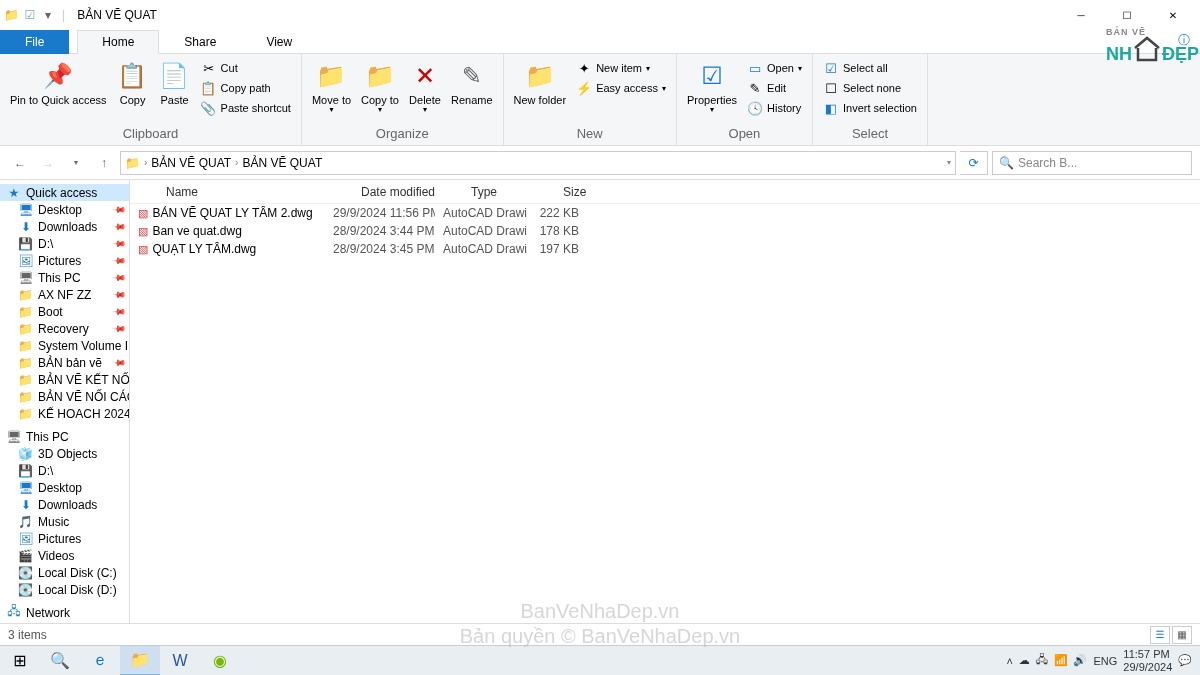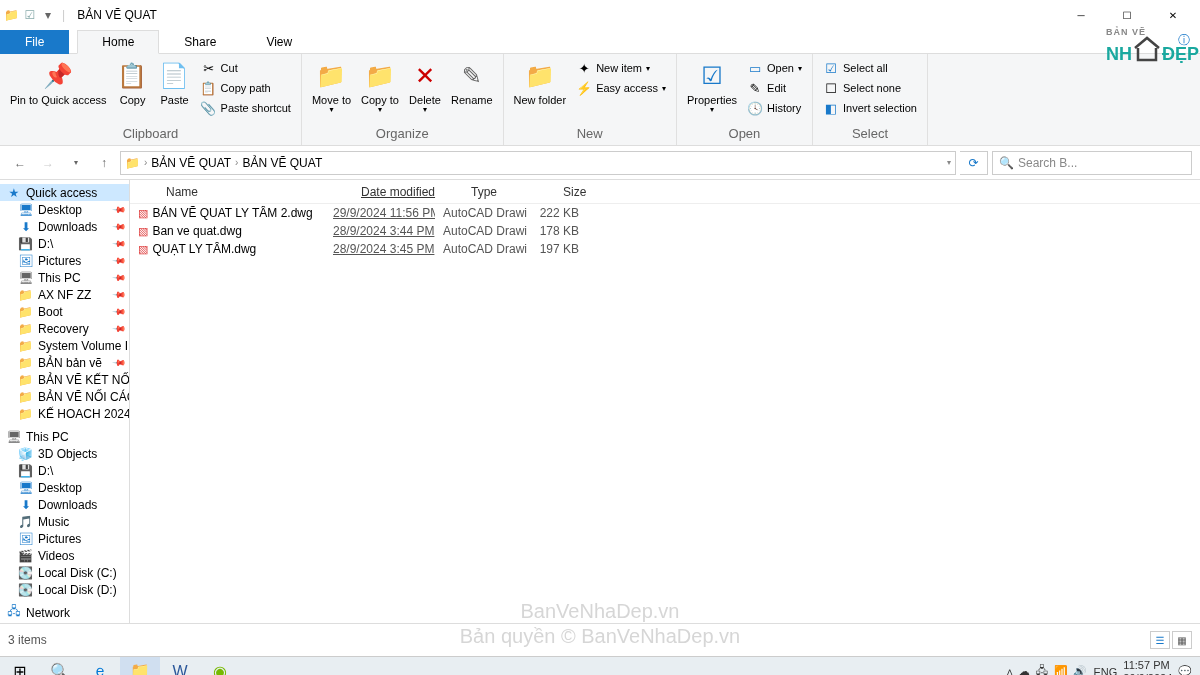--- a/index.html
+++ b/index.html
@@ -37,24 +37,24 @@
 .sidebar .pin { margin-left: auto; color: #888; font-size: 9px; transform: rotate(45deg); flex-shrink: 0; }
 .sidebar .header-item { padding-left: 6px; margin-top: 6px; }
 .sidebar .header-item:first-child { margin-top: 0; }
 .file-list { flex: 1; }
 .file-header { display: flex; border-bottom: 1px solid #eee; height: 24px; align-items: center; padding-left: 28px; }
 .file-header .col { padding: 4px 8px; font-size: 12px; color: #333; border-right: 1px solid transparent; }
 .file-row { display: flex; height: 18px; align-items: center; font-size: 12px; }
 .file-row .cell { padding: 0 8px; color: #555; overflow: hidden; white-space: nowrap; }
 .file-row .name-cell { color: #000; display: flex; align-items: center; gap: 4px; }
 .col-name { width: 195px; }
-.col-date { width: 110px; text-decoration: underline; }
+.col-date { width: 110px; }
 .col-type { width: 92px; }
 .col-size { width: 60px; text-align: right; }
-.statusbar { height: 22px; border-top: 1px solid #ddd; display: flex; align-items: center; padding: 16px 8px; font-size: 12px; color: #555; }
+.statusbar { height: 22px; border-top: 1px solid #ddd; display: flex; align-items: center; padding: 10px 8px; font-size: 12px; color: #555; }
 .statusbar .view-icons { margin-left: auto; display: flex; gap: 2px; }
 .statusbar .view-icons span { width: 20px; height: 18px; border: 1px solid #ccc; display: flex; align-items: center; justify-content: center; font-size: 10px; }
 .taskbar { height: 30px; background: #e8eef2; border-top: 1px solid #ccc; display: flex; align-items: center; }
 .taskbar .tbtn { width: 40px; height: 30px; display: flex; align-items: center; justify-content: center; font-size: 16px; }
 .taskbar .tbtn.active { background: #d0dff0; border-bottom: 2px solid #76b9ed; }
 .taskbar .tray { margin-left: auto; display: flex; align-items: center; gap: 6px; padding: 0 8px; font-size: 11px; color: #333; }
 .taskbar .clock { text-align: left; line-height: 1.1; font-size: 11px; }
 .watermark-logo { position: absolute; top: 28px; right: 1px; font-weight: bold; font-size: 18px; color: #1aa89f; display: flex; align-items: center; gap: 2px; }
 .watermark-text { position: absolute; left: 50%; transform: translateX(-50%); font-size: 20px; color: #bbb; font-weight: 500; opacity: 0.6; }
 .icon-folder { color: #ffcc4d; }

